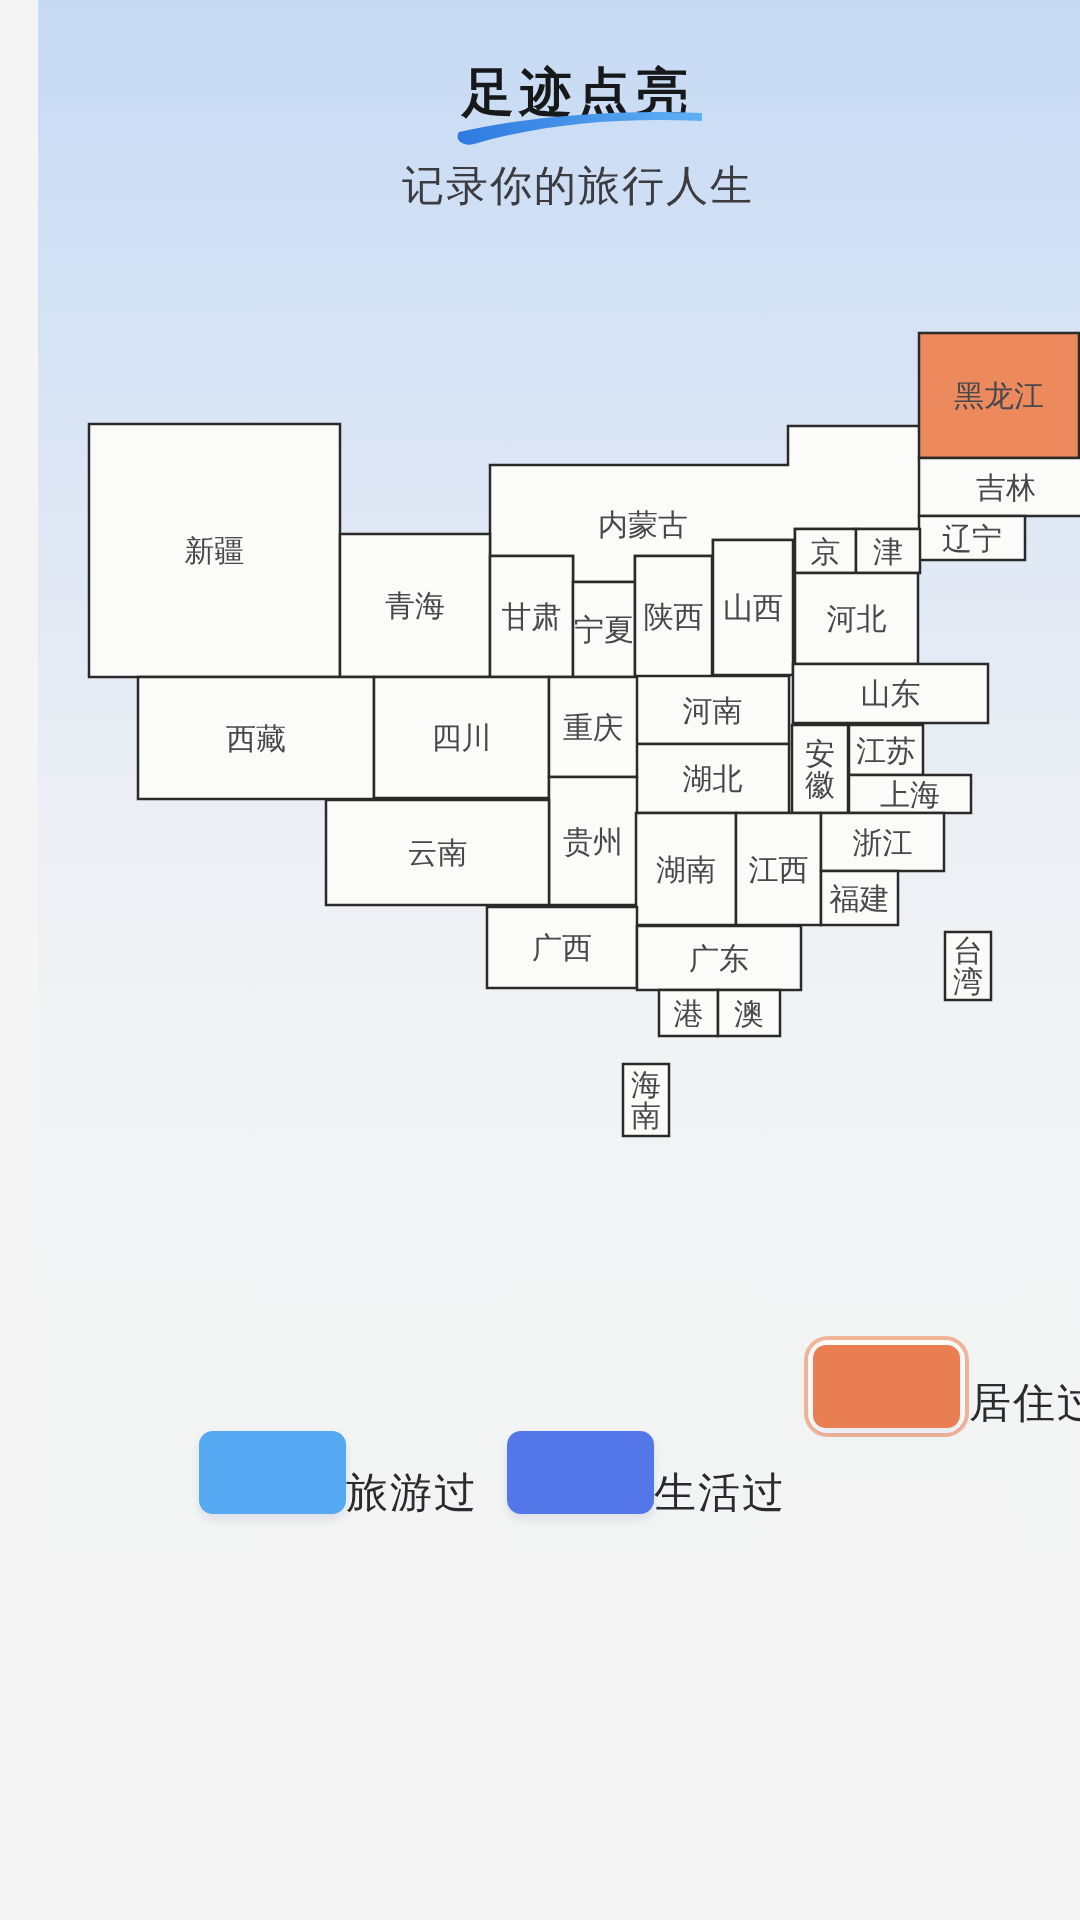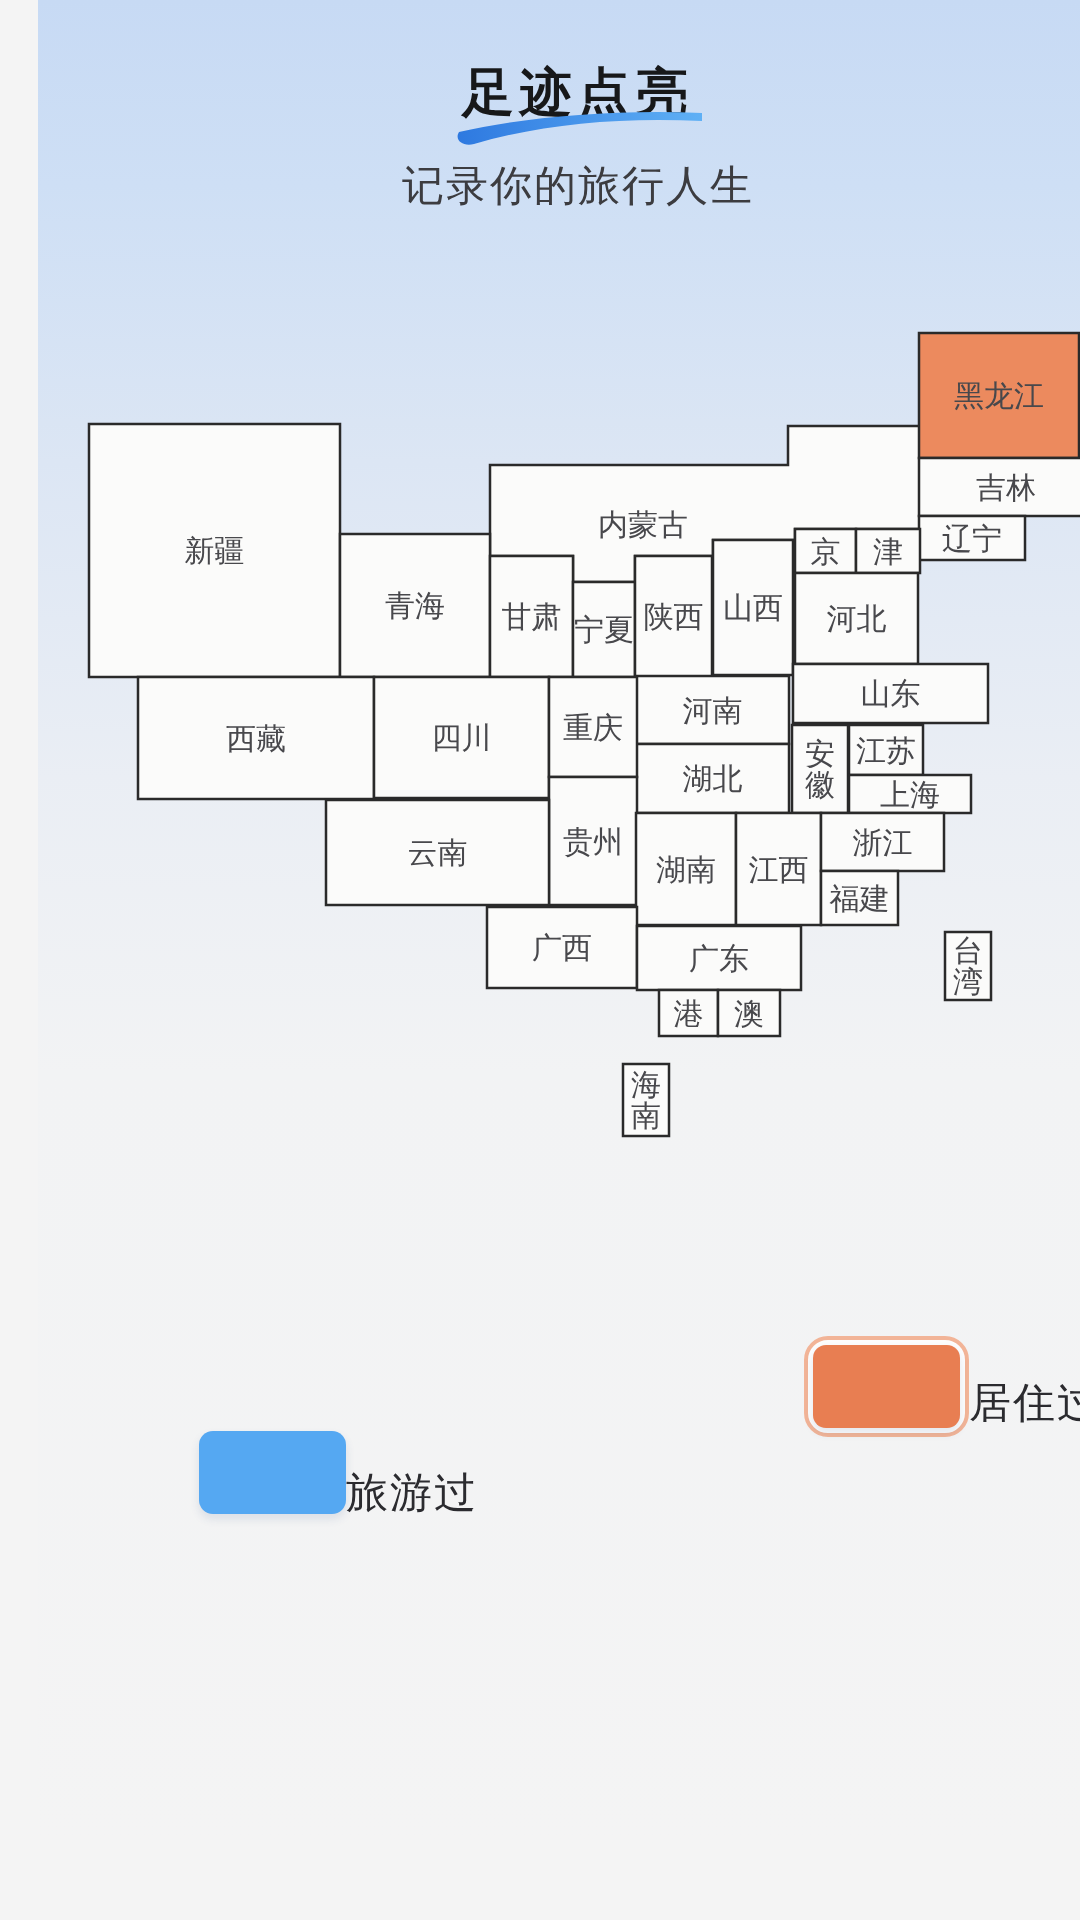--- a/index.html
+++ b/index.html
@@ -187,20 +187,24 @@
         <rect x="585" y="1064" width="46" height="72" fill="#FBFBFA" stroke="#2A2A2A" stroke-width="2.5"></rect>
         <text text-anchor="middle" fill="#48484C" font-size="30"><tspan x="608" y="1095">海</tspan><tspan x="608" y="1126">南</tspan></text>
       </g>
     </svg>
 
   <div class="legend-item" style="left:161px;top:1423px;">
     <div class="swatch" style="background: rgb(85, 168, 242);"></div>
     <div class="legend-label">旅游过</div>
   </div>
 
+  <div class="legend-item" style="left:469px;top:1423px;">
+    <div class="swatch" style="background: rgb(83, 119, 232);"></div>
+    <div class="legend-label">生活过</div>
+  </div>
 
   <div class="legend-item ringed" style="left:766px;top:1336px;">
     <div class="ring" style="border-color: rgb(242, 180, 151);">
       <div class="swatch" style="background: rgb(232, 126, 82);"></div>
     </div>
     <div class="legend-label">居住过</div>
   </div>
 
 
 </div>

